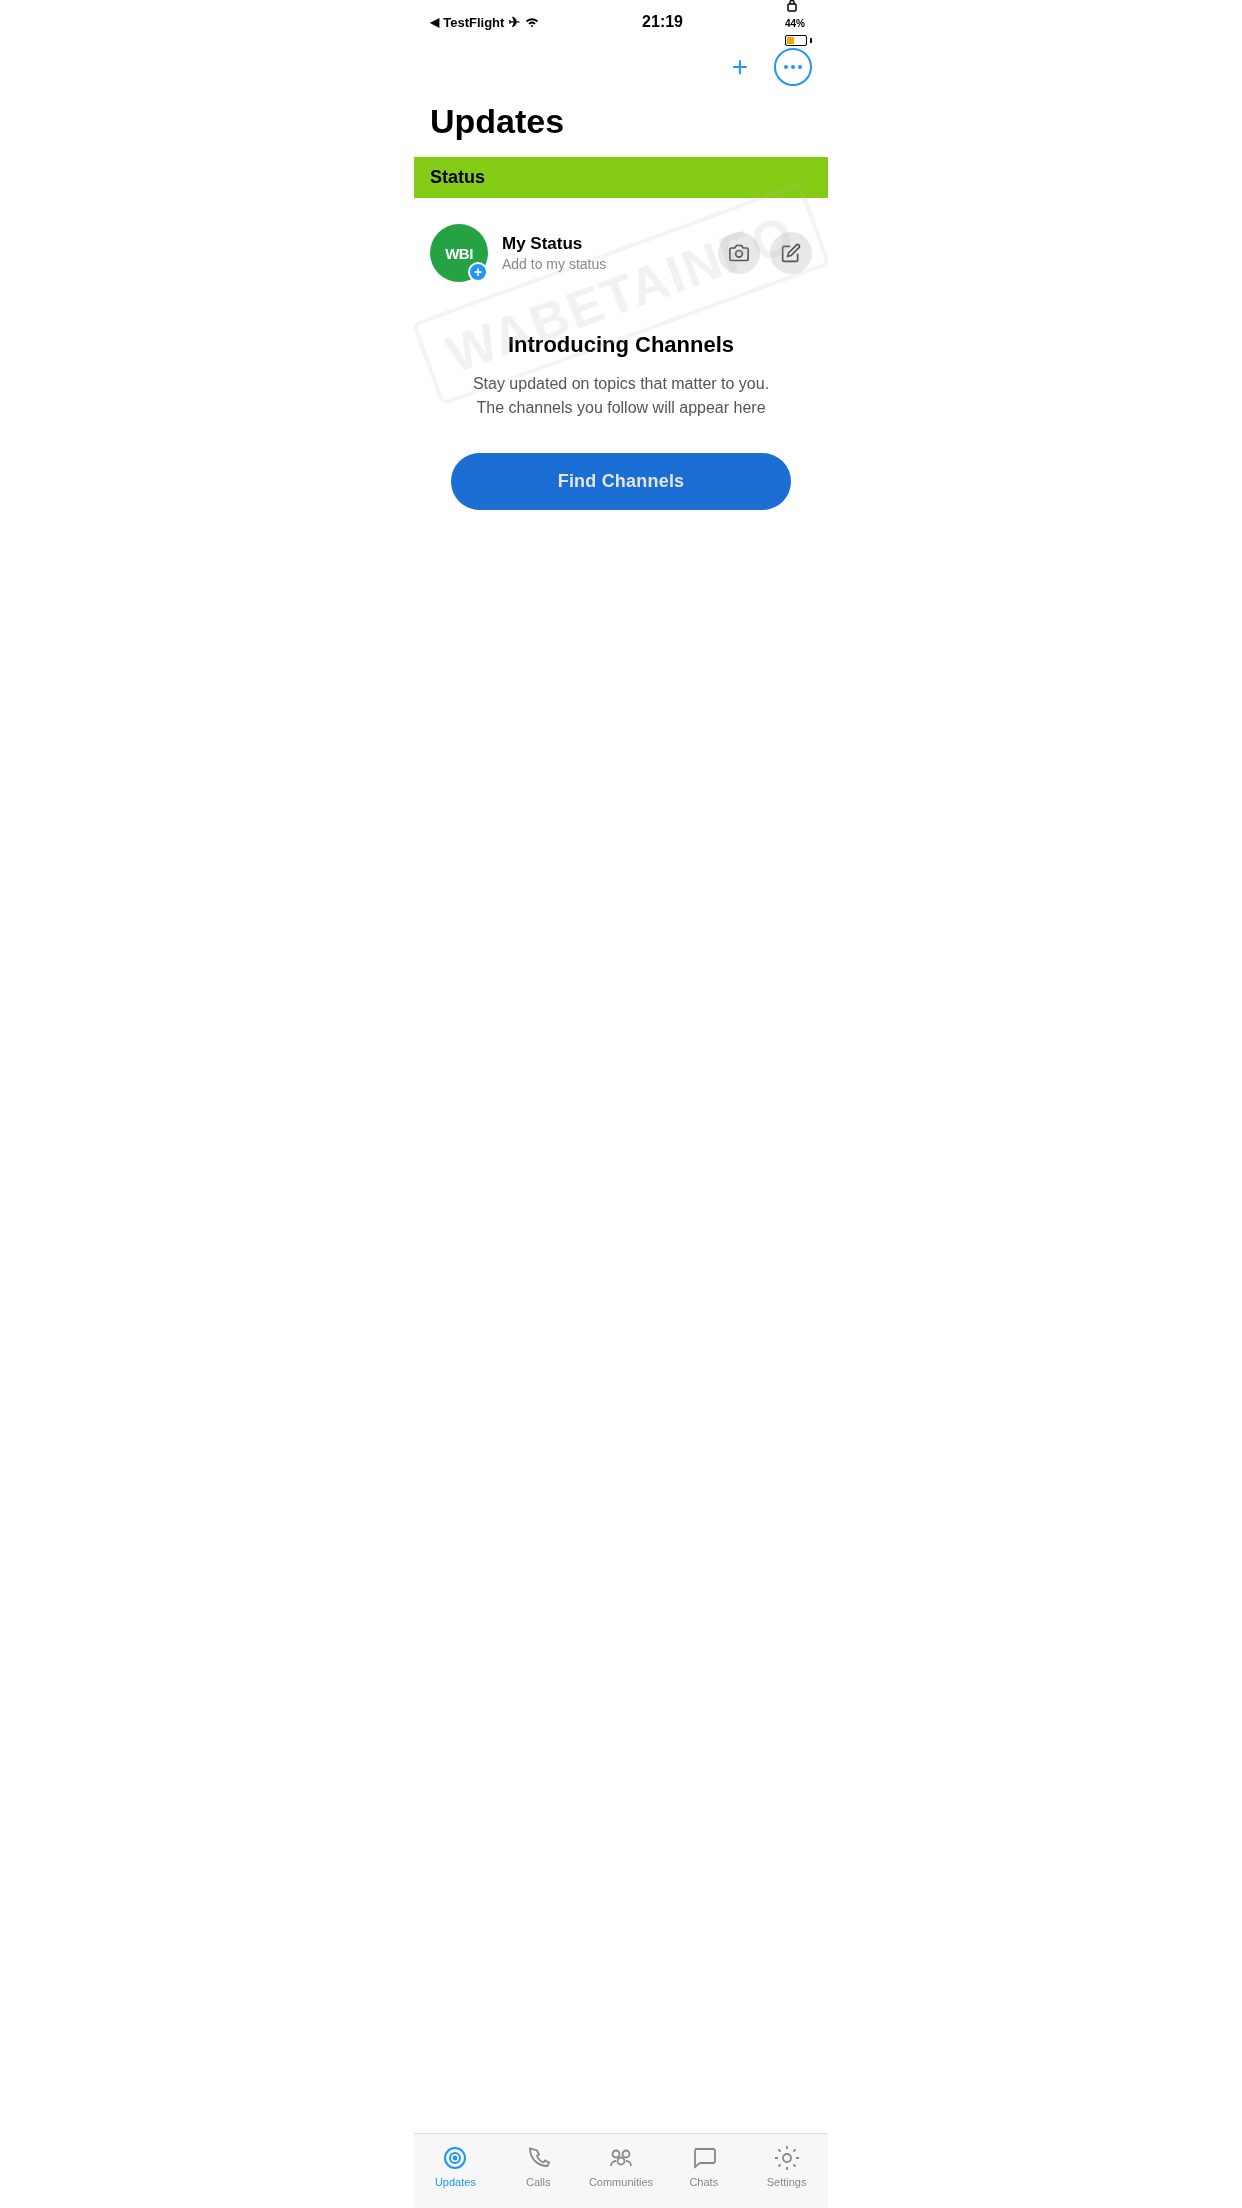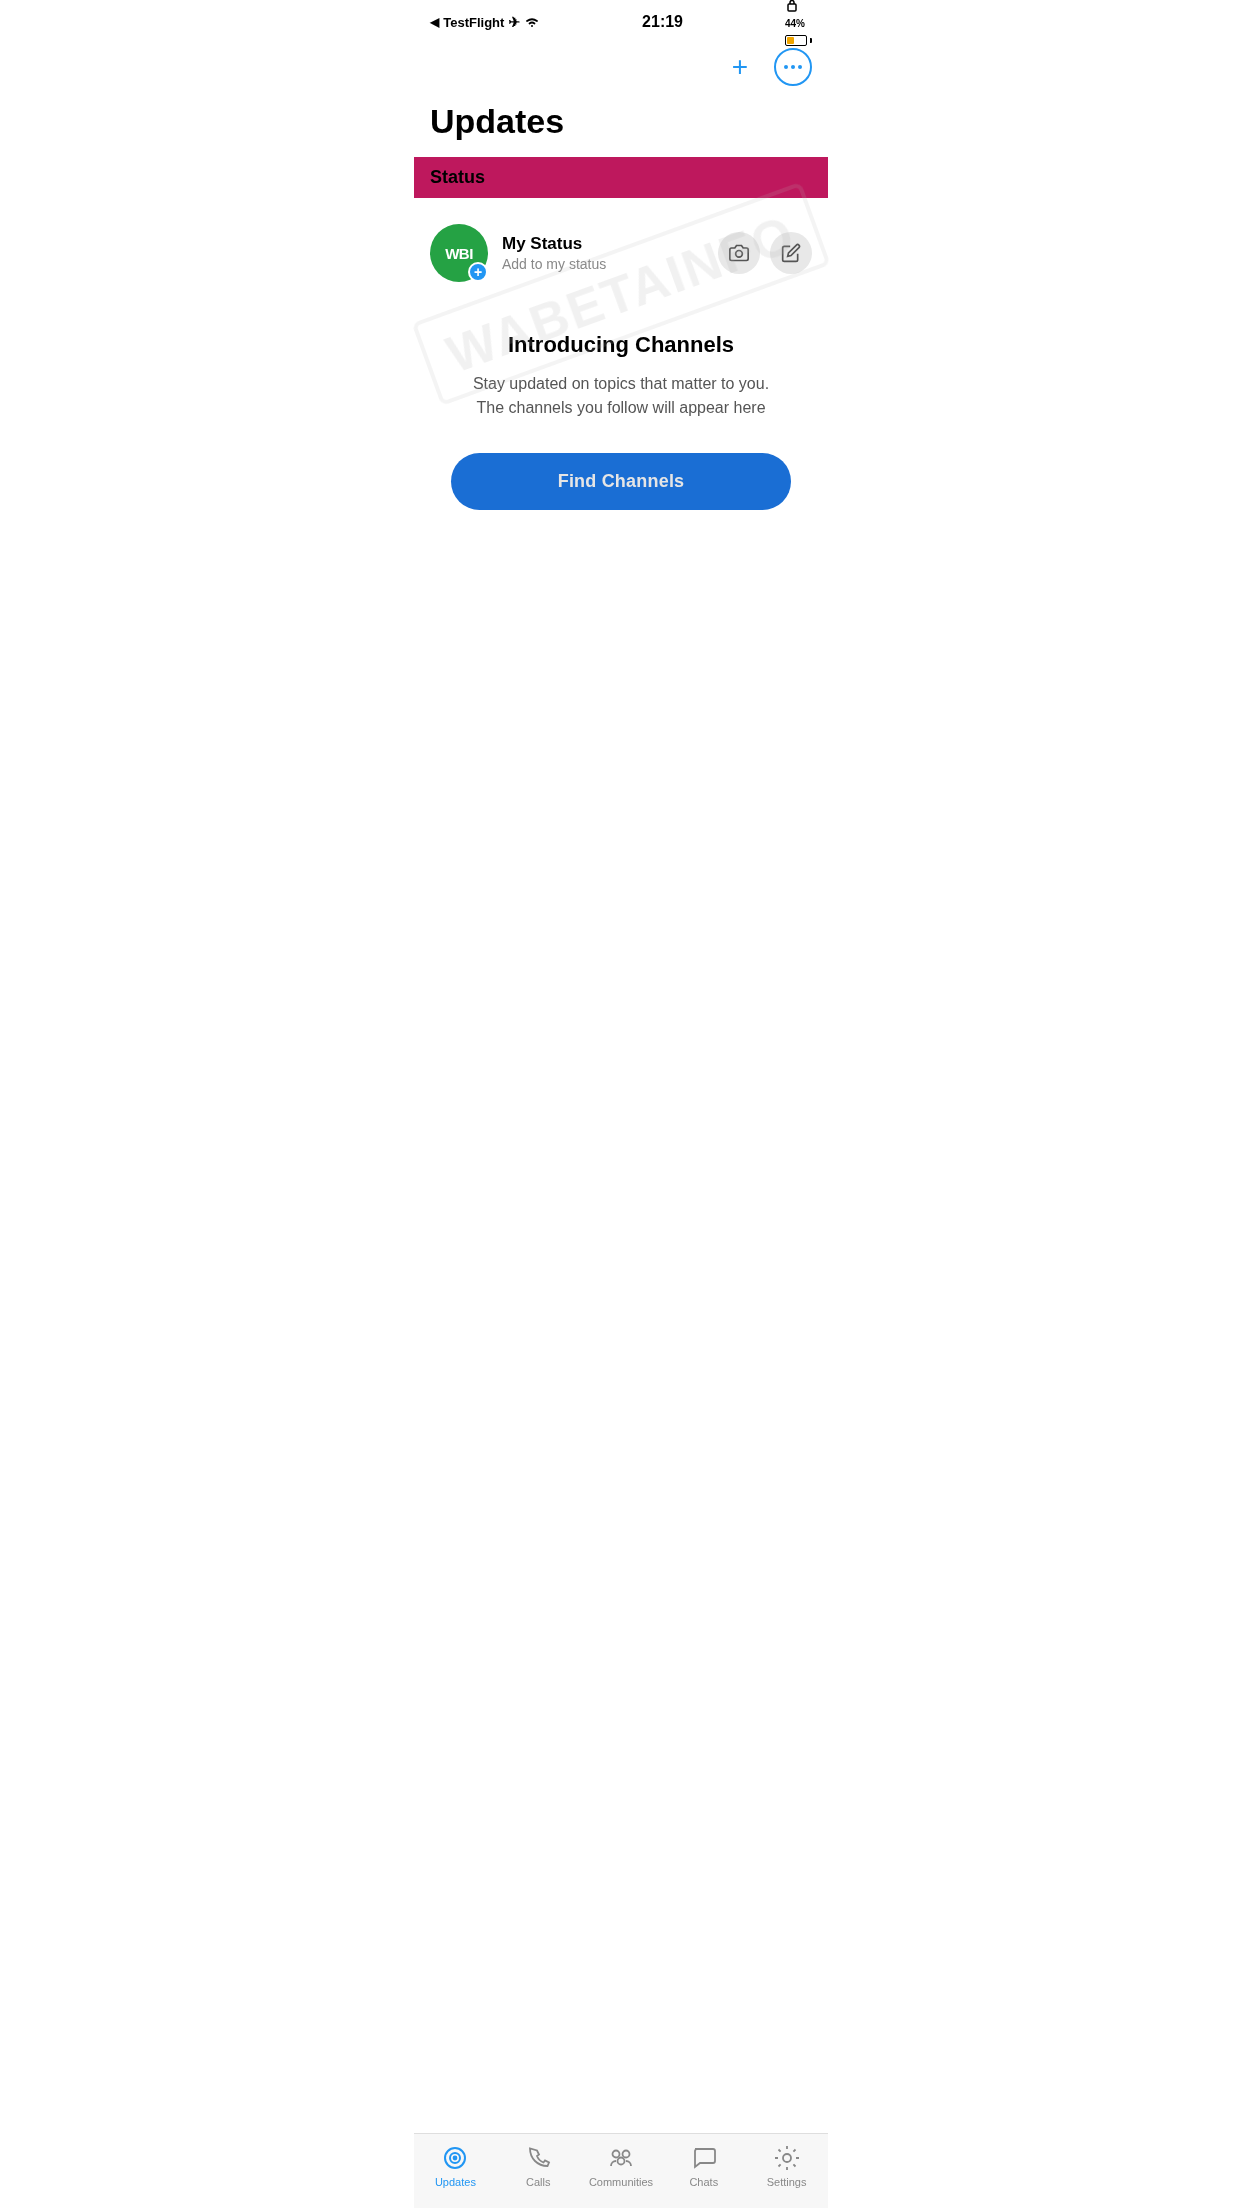--- a/index.html
+++ b/index.html
@@ -122,21 +122,21 @@
     
     .page-title {
       padding: 8px 16px 16px;
       font-size: 34px;
       font-weight: 800;
       color: #000000;
     }
 
     
     .section-header {
-      background: #be185d;
+      background: #84cc16;
       padding: 10px 16px;
       font-size: 18px;
       font-weight: 700;
       color: #000000;
     }
 
     
     .status-item {
       display: flex;
       align-items: center;

